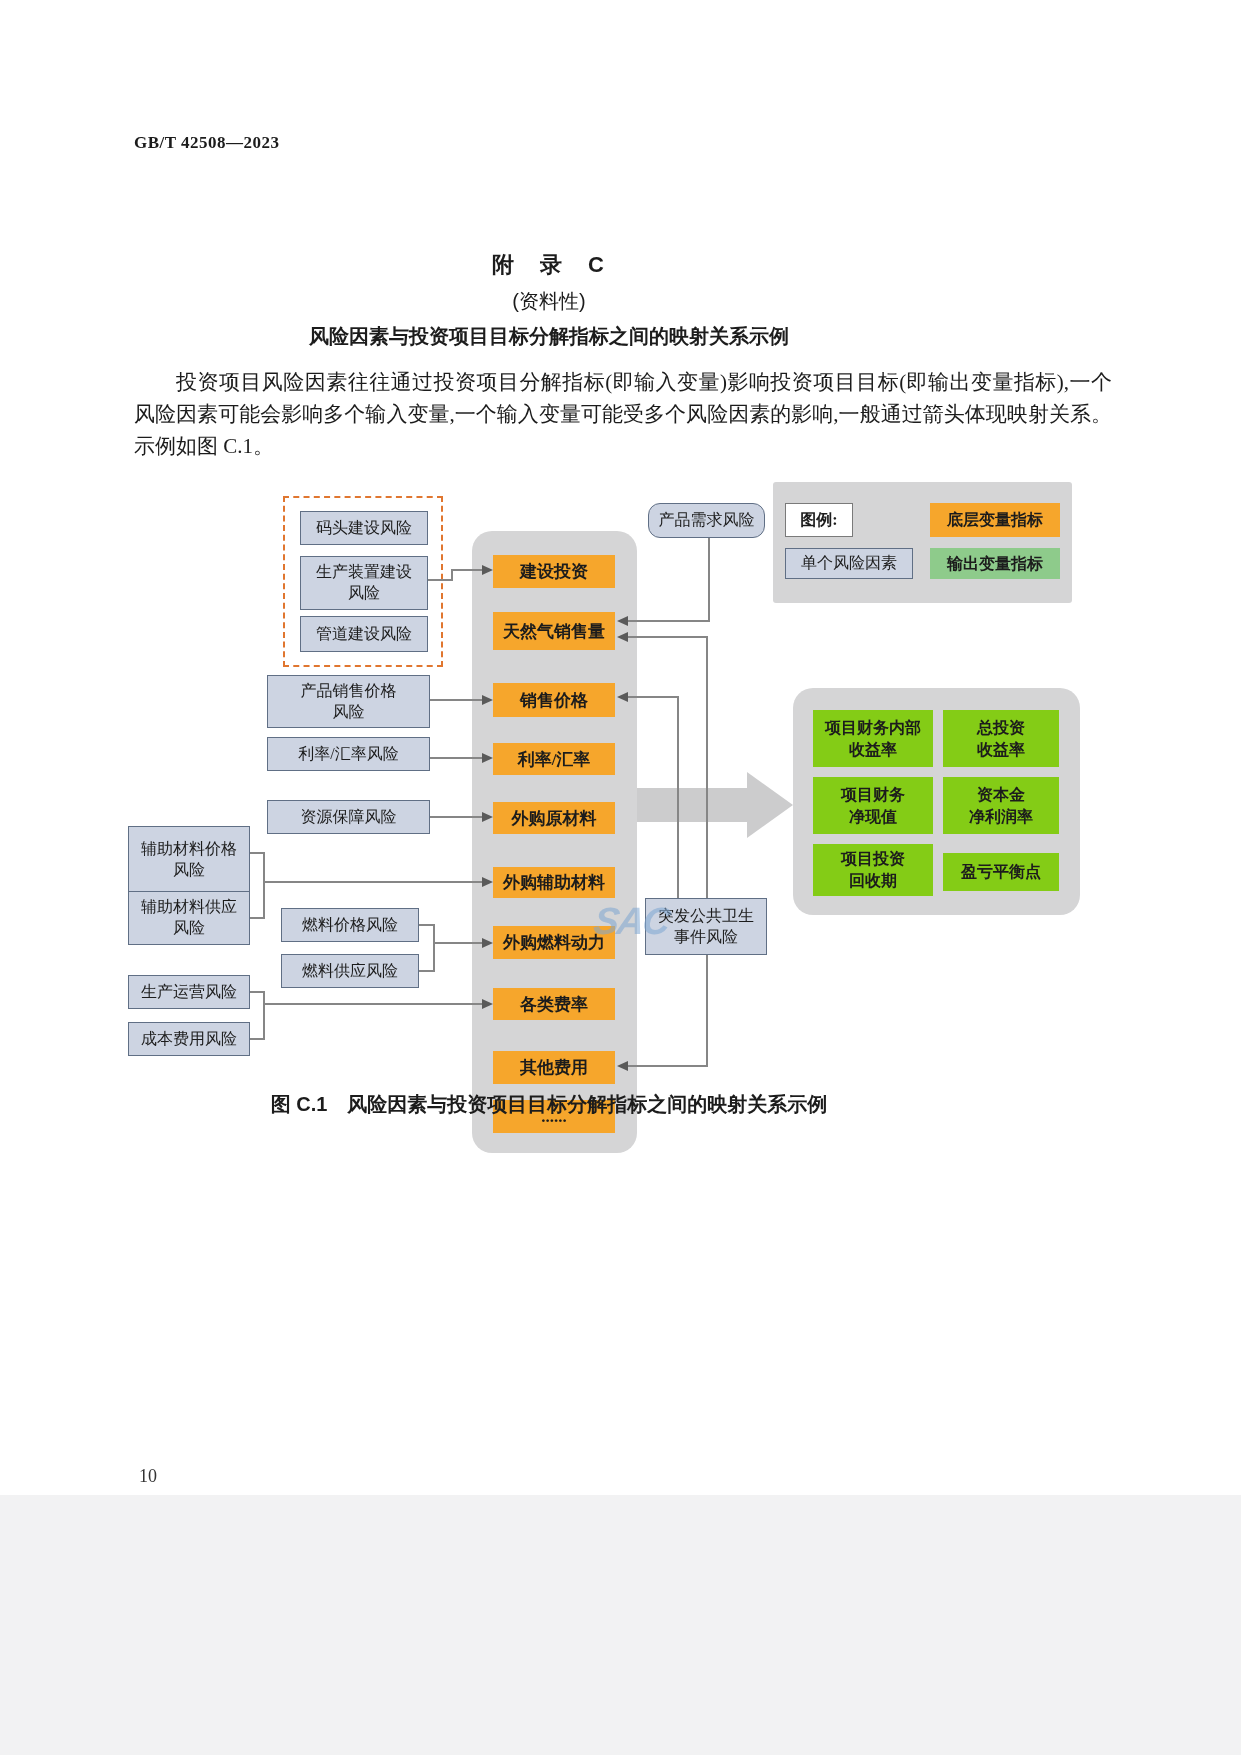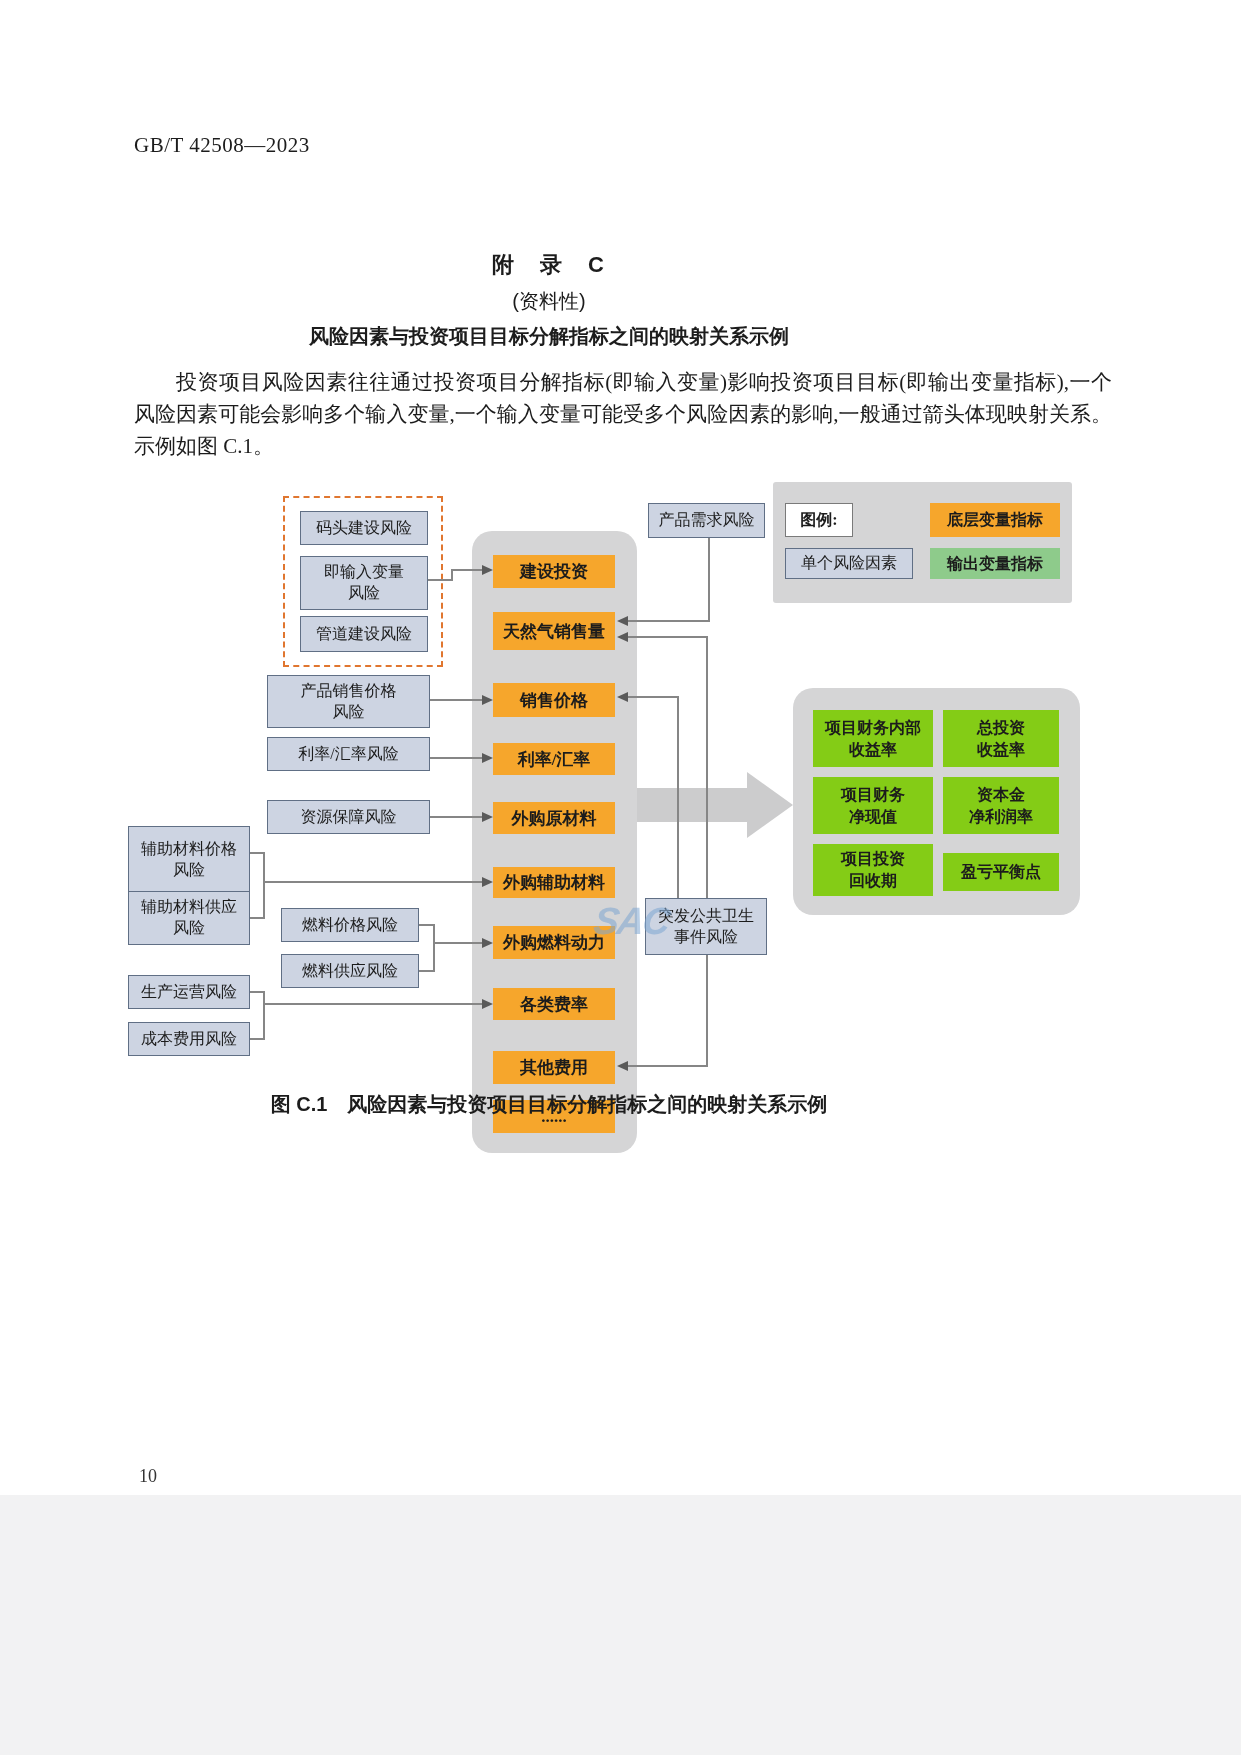--- a/index.html
+++ b/index.html
@@ -4,21 +4,21 @@
 <style>
   html,body { margin:0; padding:0; }
   body {
     width:1241px; height:1755px; position:relative; background:#ffffff;
     font-family:"Liberation Serif","DejaVu Serif",serif; color:#1c1c1c;
     overflow:hidden;
   }
   .abs { position:absolute; box-sizing:border-box; }
 
   
-  .doc-header { left:134px; top:133px; font-size:21px; font-weight:normal; letter-spacing:.5px; }
+  .doc-header { left:134px; top:133px; font-size:17px; font-weight:bold; letter-spacing:.5px; }
   .h-center { left:134px; width:830px; text-align:center; }
   .appendix-title { top:250px; font-size:22px; font-weight:bold; font-family:"Liberation Sans","DejaVu Sans",sans-serif; letter-spacing:2px; }
   .appendix-note  { top:288px; font-size:20px; font-family:"Liberation Sans","DejaVu Sans",sans-serif; }
   .appendix-sub   { top:323px; font-size:20px; font-weight:bold; font-family:"Liberation Sans","DejaVu Sans",sans-serif; }
   .body-para {
     left:134px; top:366px; width:978px; font-size:21px; line-height:32px;
     text-align:justify; text-indent:2em;
   }
   .fig-caption { top:1068px; font-size:20px; font-weight:bold; font-family:"Liberation Sans","DejaVu Sans",sans-serif;margin-top:23px; }
   .page-num { left:139px; top:1466px; font-size:18px; color:#333; }
@@ -70,37 +70,37 @@
   <div class="abs panel" style="left:472px;top:531px;width:165px;height:622px;"></div>
   <div class="abs panel" style="left:773px;top:482px;width:299px;height:121px;border-radius:3px;"></div>
   <div class="abs panel" style="left:793px;top:688px;width:287px;height:227px;"></div>
 
   <div class="abs big-arrow-shaft" style="left:637px;top:788px;width:110px;height:34px;"></div>
   <div class="abs big-arrow-head" style="left:747px;top:772px;"></div>
 
   <div class="abs dashed-group" style="left:283px;top:496px;width:160px;height:171px;"></div>
 
   <div class="abs risk-box" style="left:300px;top:511px;width:128px;height:34px;">码头建设风险</div>
-  <div class="abs risk-box" style="left:300px;top:556px;width:128px;height:54px;">即输入变量
+  <div class="abs risk-box" style="left:300px;top:556px;width:128px;height:54px;">生产装置建设
 风险</div>
   <div class="abs risk-box" style="left:300px;top:616px;width:128px;height:36px;">管道建设风险</div>
   <div class="abs risk-box" style="left:267px;top:675px;width:163px;height:53px;">产品销售价格
 风险</div>
   <div class="abs risk-box" style="left:267px;top:737px;width:163px;height:34px;">利率/汇率风险</div>
   <div class="abs risk-box" style="left:267px;top:800px;width:163px;height:34px;">资源保障风险</div>
   <div class="abs risk-box" style="left:128px;top:826px;width:122px;height:68px;">辅助材料价格
 风险</div>
   <div class="abs risk-box" style="left:128px;top:891px;width:122px;height:54px;">辅助材料供应
 风险</div>
   <div class="abs risk-box" style="left:281px;top:908px;width:138px;height:34px;">燃料价格风险</div>
   <div class="abs risk-box" style="left:281px;top:954px;width:138px;height:34px;">燃料供应风险</div>
   <div class="abs risk-box" style="left:128px;top:975px;width:122px;height:34px;">生产运营风险</div>
   <div class="abs risk-box" style="left:128px;top:1022px;width:122px;height:34px;">成本费用风险</div>
 
-  <div class="abs risk-box" style="left:648px;top:503px;width:117px;height:35px;">产品需求风险</div>
+  <div class="abs risk-box" style="left:648px;top:503px;width:117px;height:35px;border-radius:12px;">产品需求风险</div>
   <div class="abs risk-box" style="left:645px;top:898px;width:122px;height:57px;">突发公共卫生
 事件风险</div>
 
   <div class="abs input-box" style="left:493px;top:555px;width:122px;height:33px;">建设投资</div>
   <div class="abs input-box" style="left:493px;top:612px;width:122px;height:38px;">天然气销售量</div>
   <div class="abs input-box" style="left:493px;top:683px;width:122px;height:34px;">销售价格</div>
   <div class="abs input-box" style="left:493px;top:743px;width:122px;height:32px;">利率/汇率</div>
   <div class="abs input-box" style="left:493px;top:802px;width:122px;height:32px;">外购原材料</div>
   <div class="abs input-box" style="left:493px;top:867px;width:122px;height:31px;">外购辅助材料</div>
   <div class="abs input-box" style="left:493px;top:926px;width:122px;height:33px;">外购燃料动力</div>

